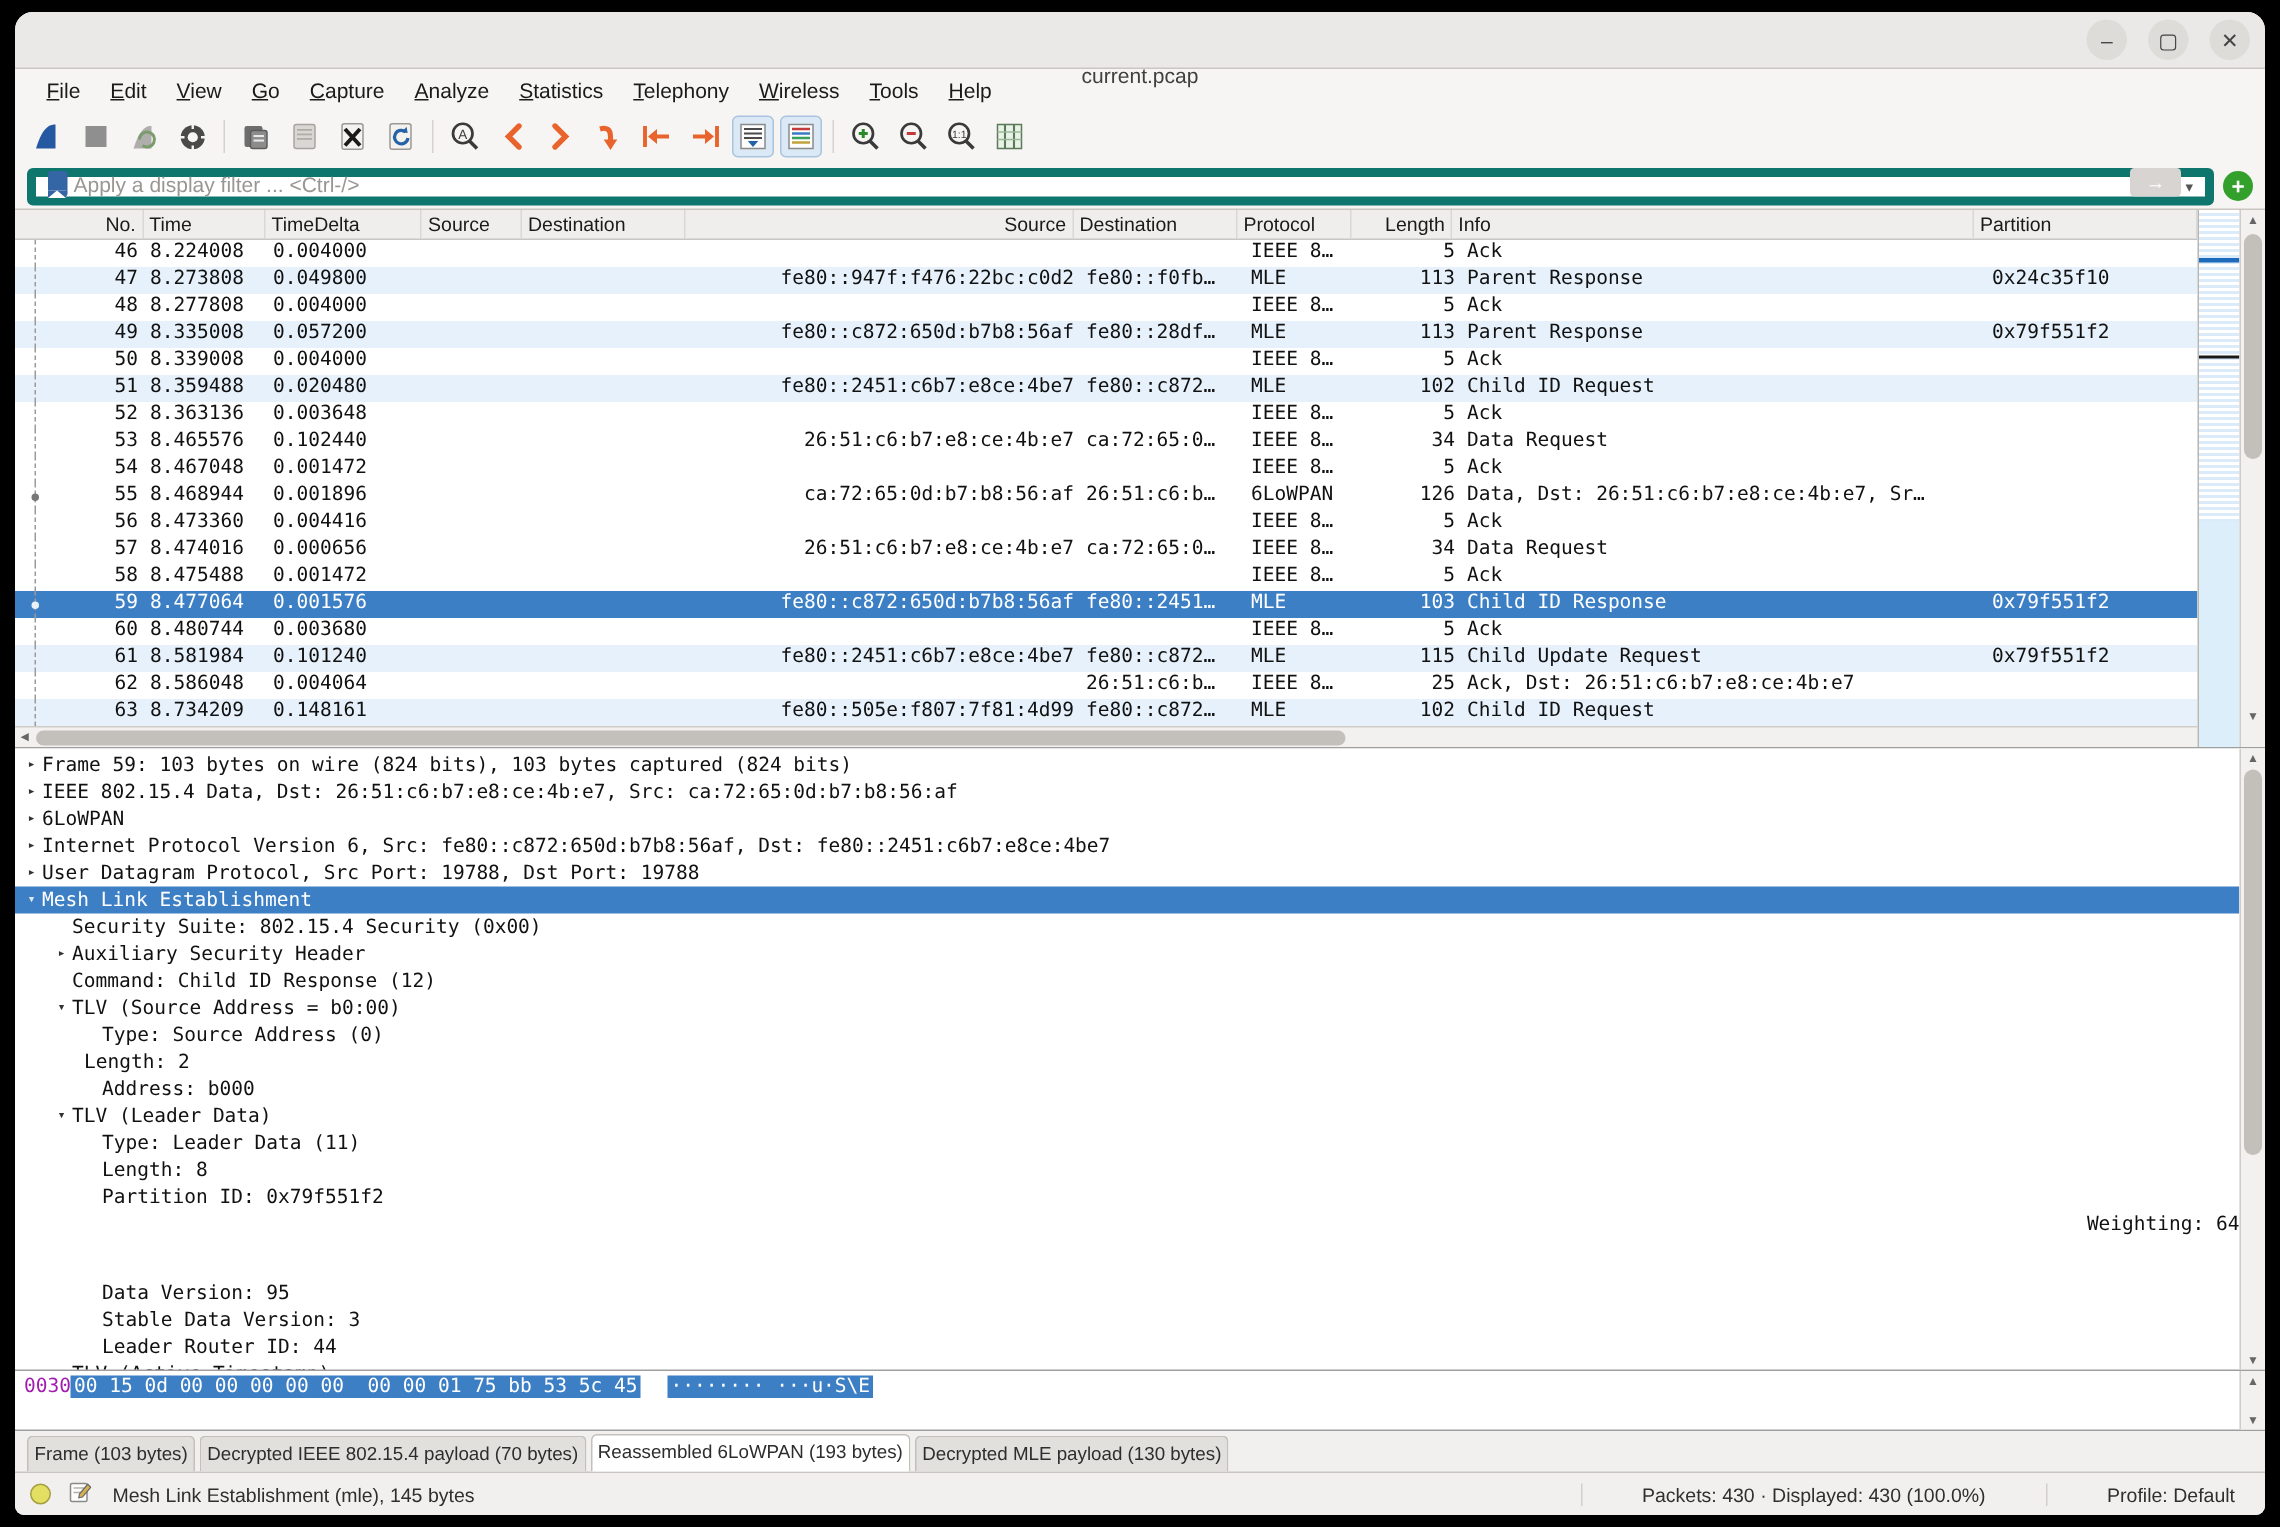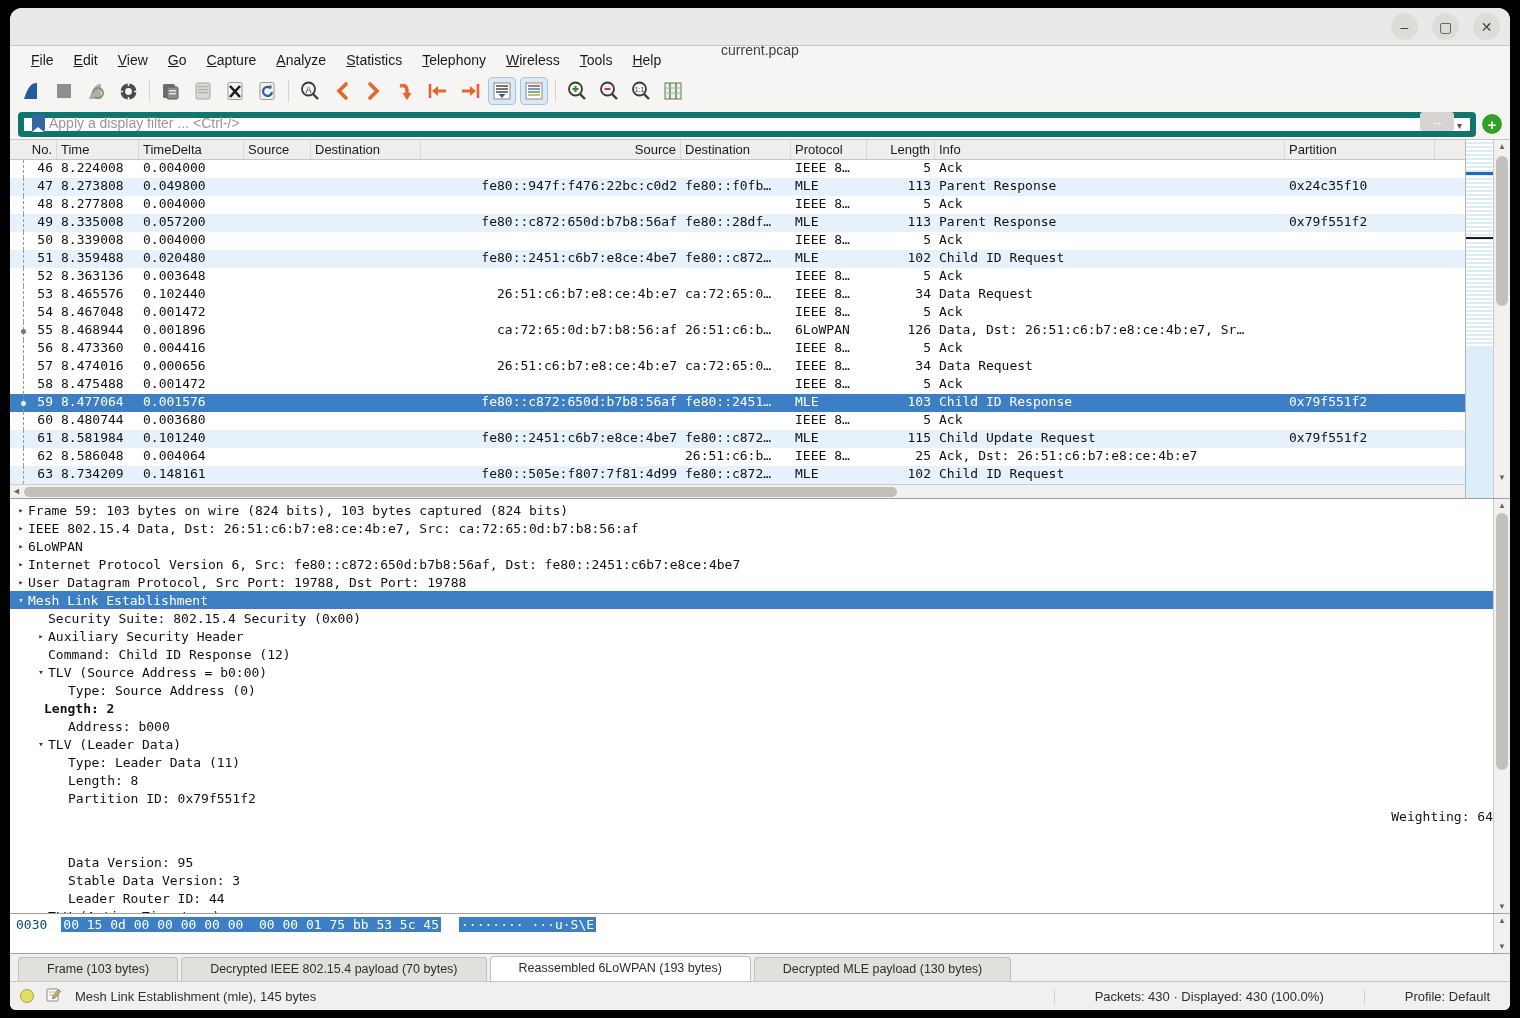--- a/index.html
+++ b/index.html
@@ -52,21 +52,21 @@
   .plist { flex:0 0 auto; display:flex; background:#fff; border-bottom:1px solid #9f9f9f; }
   .plist-main { flex:1; overflow:hidden; }
   .phead { display:flex; height:20px; background:#efeeec; border-bottom:1px solid #c6c6c6;
            font-size:13px; color:#1a1a1a; }
   .phead .hc { padding:2px 4px; border-right:1px solid #d8d8d6; white-space:nowrap; overflow:hidden; }
   .prow { display:flex; height:18px; font-family:"DejaVu Sans Mono", monospace; font-size:13px;
           color:#111; white-space:nowrap; position:relative; }
   .prow.alt { background:#e7f1fb; }
   .prow.sel { background:#3d7fc4; color:#fff; }
   .pc { padding:0 4px; overflow:hidden; white-space:nowrap; flex:0 0 auto; }
-  .c-no   { width:47px; text-align:right; }
+  .c-no   { width:86px; text-align:right; }
   .c-time { width:82px; }
   .c-delta{ width:105px; }
   .c-src1 { width:67px; }
   .c-dst1 { width:110px; }
   .c-src2 { width:260px; text-align:right; }
   .c-dst2 { width:110px; }
   .c-prot { width:76px; }
   .c-len  { width:68px; text-align:right; }
   .c-info { width:350px; }
   .c-part { width:150px; }
@@ -93,29 +93,29 @@
   .dline { height:18px; font-family:"DejaVu Sans Mono", monospace; font-size:13px; color:#111;
            white-space:nowrap; display:flex; align-items:center; }
   .dline .arr { width:14px; flex:0 0 auto; text-align:center; font-size:9px; color:#333; }
   .dline.sel { background:#3d7fc4; color:#fff; }
   .dline.sel .arr { color:#dce9f5; }
 
   
   .hexpane { flex:0 0 auto; height:40px; display:flex; background:#fff; border-bottom:1px solid #9f9f9f; }
   .hexmain { flex:1; padding:3px 6px; font-family:"DejaVu Sans Mono", monospace; font-size:13px; }
   .hexline { display:flex; gap:0; white-space:pre; }
-  .hexoff { color:#0c4a6e; margin-right:14px; }
+  .hexoff { color:#a21caf; }
   .hexsel { background:#3d7fc4; color:#fff; padding:0 2px; }
   .hexgap { width:18px; }
 
   
   .tabsbar { flex:0 0 auto; height:28px; background:#f1f0ee; display:flex; align-items:flex-end;
              padding-left:8px; gap:3px; border-bottom:1px solid #c9c5c1; }
   .tab { font-size:12.5px; color:#2d2d2d; background:#e2e0dd; border:1px solid #c3c0bc; border-bottom:none;
-         border-radius:4px 4px 0 0; padding:4px 28px 5px; white-space:nowrap; }
+         border-radius:4px 4px 0 0; padding:4px 4px 5px; white-space:nowrap; }
   .tab.active { background:#fff; padding-bottom:6px; }
 
   
   .statusbar { flex:0 0 auto; height:28px; background:#f1f0ee; display:flex; align-items:center;
                font-size:13px; color:#2f2f2f; padding:0 10px; }
   .expert { width:14px; height:14px; border-radius:50%; background:#e3df63; border:1px solid #a5a043; margin-right:8px; }
   .sb-left { flex:1; display:flex; align-items:center; gap:4px; }
   .sb-mid { flex:0 0 auto; padding:0 40px; border-left:1px solid #d2cfcb; }
   .sb-right { flex:0 0 auto; margin-left:auto; padding-left:40px; border-left:1px solid #d2cfcb; margin-right:10px; }
   .note-icon { margin-right:10px; }
@@ -638,21 +638,21 @@
           <span>Command: Child ID Response (12)</span>
         </div>
         <div class="dline" style="padding-left: 24px;">
           <span class="arr">▾</span>
           <span>TLV (Source Address = b0:00)</span>
         </div>
         <div class="dline" style="padding-left: 44px;">
           <span class="arr"></span>
           <span>Type: Source Address (0)</span>
         </div>
-        <div class="dline" style="padding-left: 20px; font-weight: bold;">
+        <div class="dline" style="padding-left: 32px;">
           <span class="arr"></span>
           <span>Length: 2</span>
         </div>
         <div class="dline" style="padding-left: 44px;">
           <span class="arr"></span>
           <span>Address: b000</span>
         </div>
         <div class="dline" style="padding-left: 24px;">
           <span class="arr">▾</span>
           <span>TLV (Leader Data)</span>

